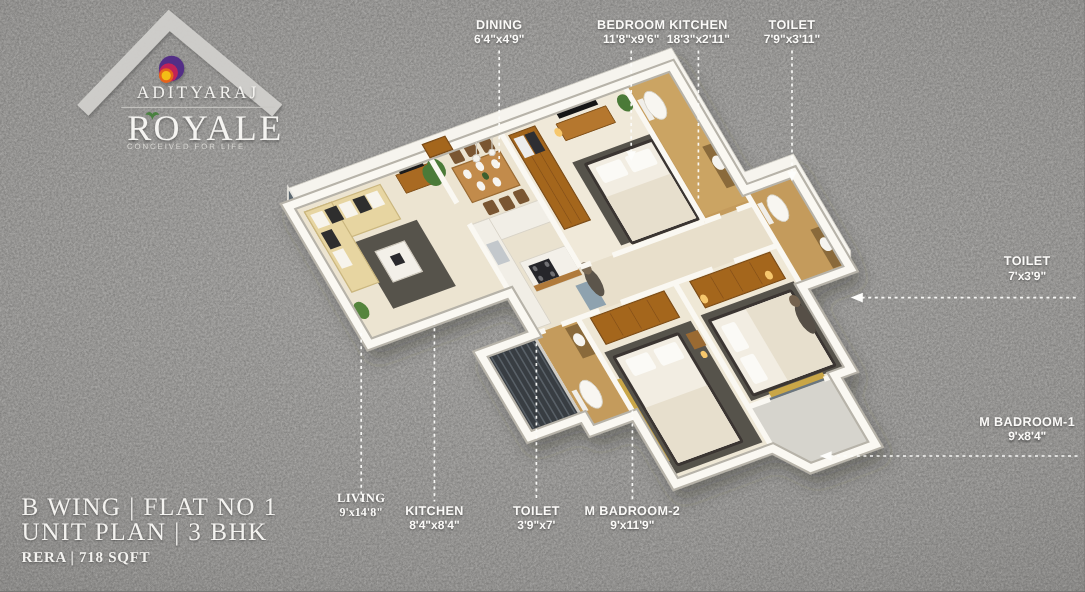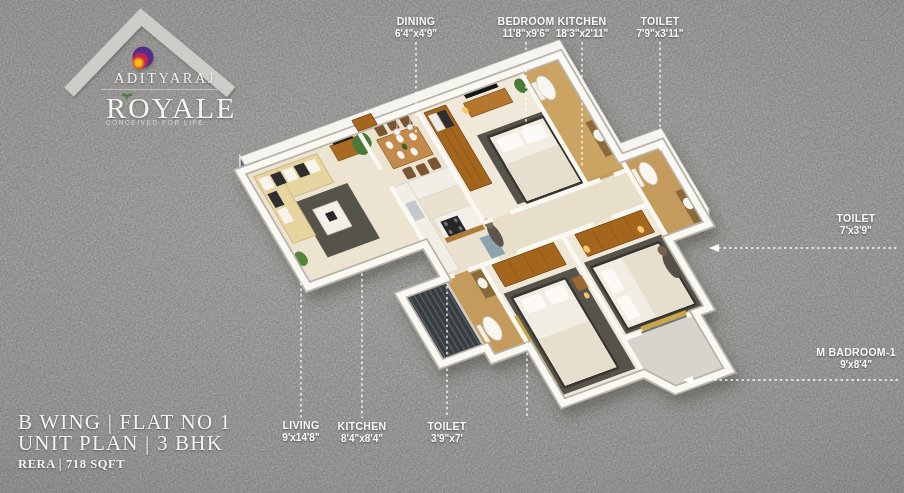--- a/index.html
+++ b/index.html
@@ -344,31 +344,35 @@
     <div class="rlabel-dims">7'9"x3'11"</div>
   </div>
   <div class="rlabel" style="left:856px;top:213px;">
     <div class="rlabel-name">TOILET</div>
     <div class="rlabel-dims">7'x3'9"</div>
   </div>
   <div class="rlabel" style="left:856px;top:347px;">
     <div class="rlabel-name">M BADROOM-1</div>
     <div class="rlabel-dims">9'x8'4"</div>
   </div>
-  <div class="rlabel" style="left:301px;top:420px;">
+  <div class="rlabel" style="left:301px;top:410px;font-family:Liberation Serif, serif;">
     <div class="rlabel-name">LIVING</div>
     <div class="rlabel-dims">9'x14'8"</div>
   </div>
   <div class="rlabel" style="left:362px;top:421px;">
     <div class="rlabel-name">KITCHEN</div>
     <div class="rlabel-dims">8'4"x8'4"</div>
   </div>
   <div class="rlabel" style="left:447px;top:421px;">
     <div class="rlabel-name">TOILET</div>
     <div class="rlabel-dims">3'9"x7'</div>
+  </div>
+  <div class="rlabel" style="left:527px;top:421px;">
+    <div class="rlabel-name">M BADROOM-2</div>
+    <div class="rlabel-dims">9'x11'9"</div>
   </div>
 
   <div id="info">
     <div class="info-serif">B WING | FLAT NO 1</div>
     <div class="info-serif">UNIT PLAN | 3 BHK</div>
     <div class="info-sans">RERA | 718 SQFT</div>
   </div>
 
 </div>
 

